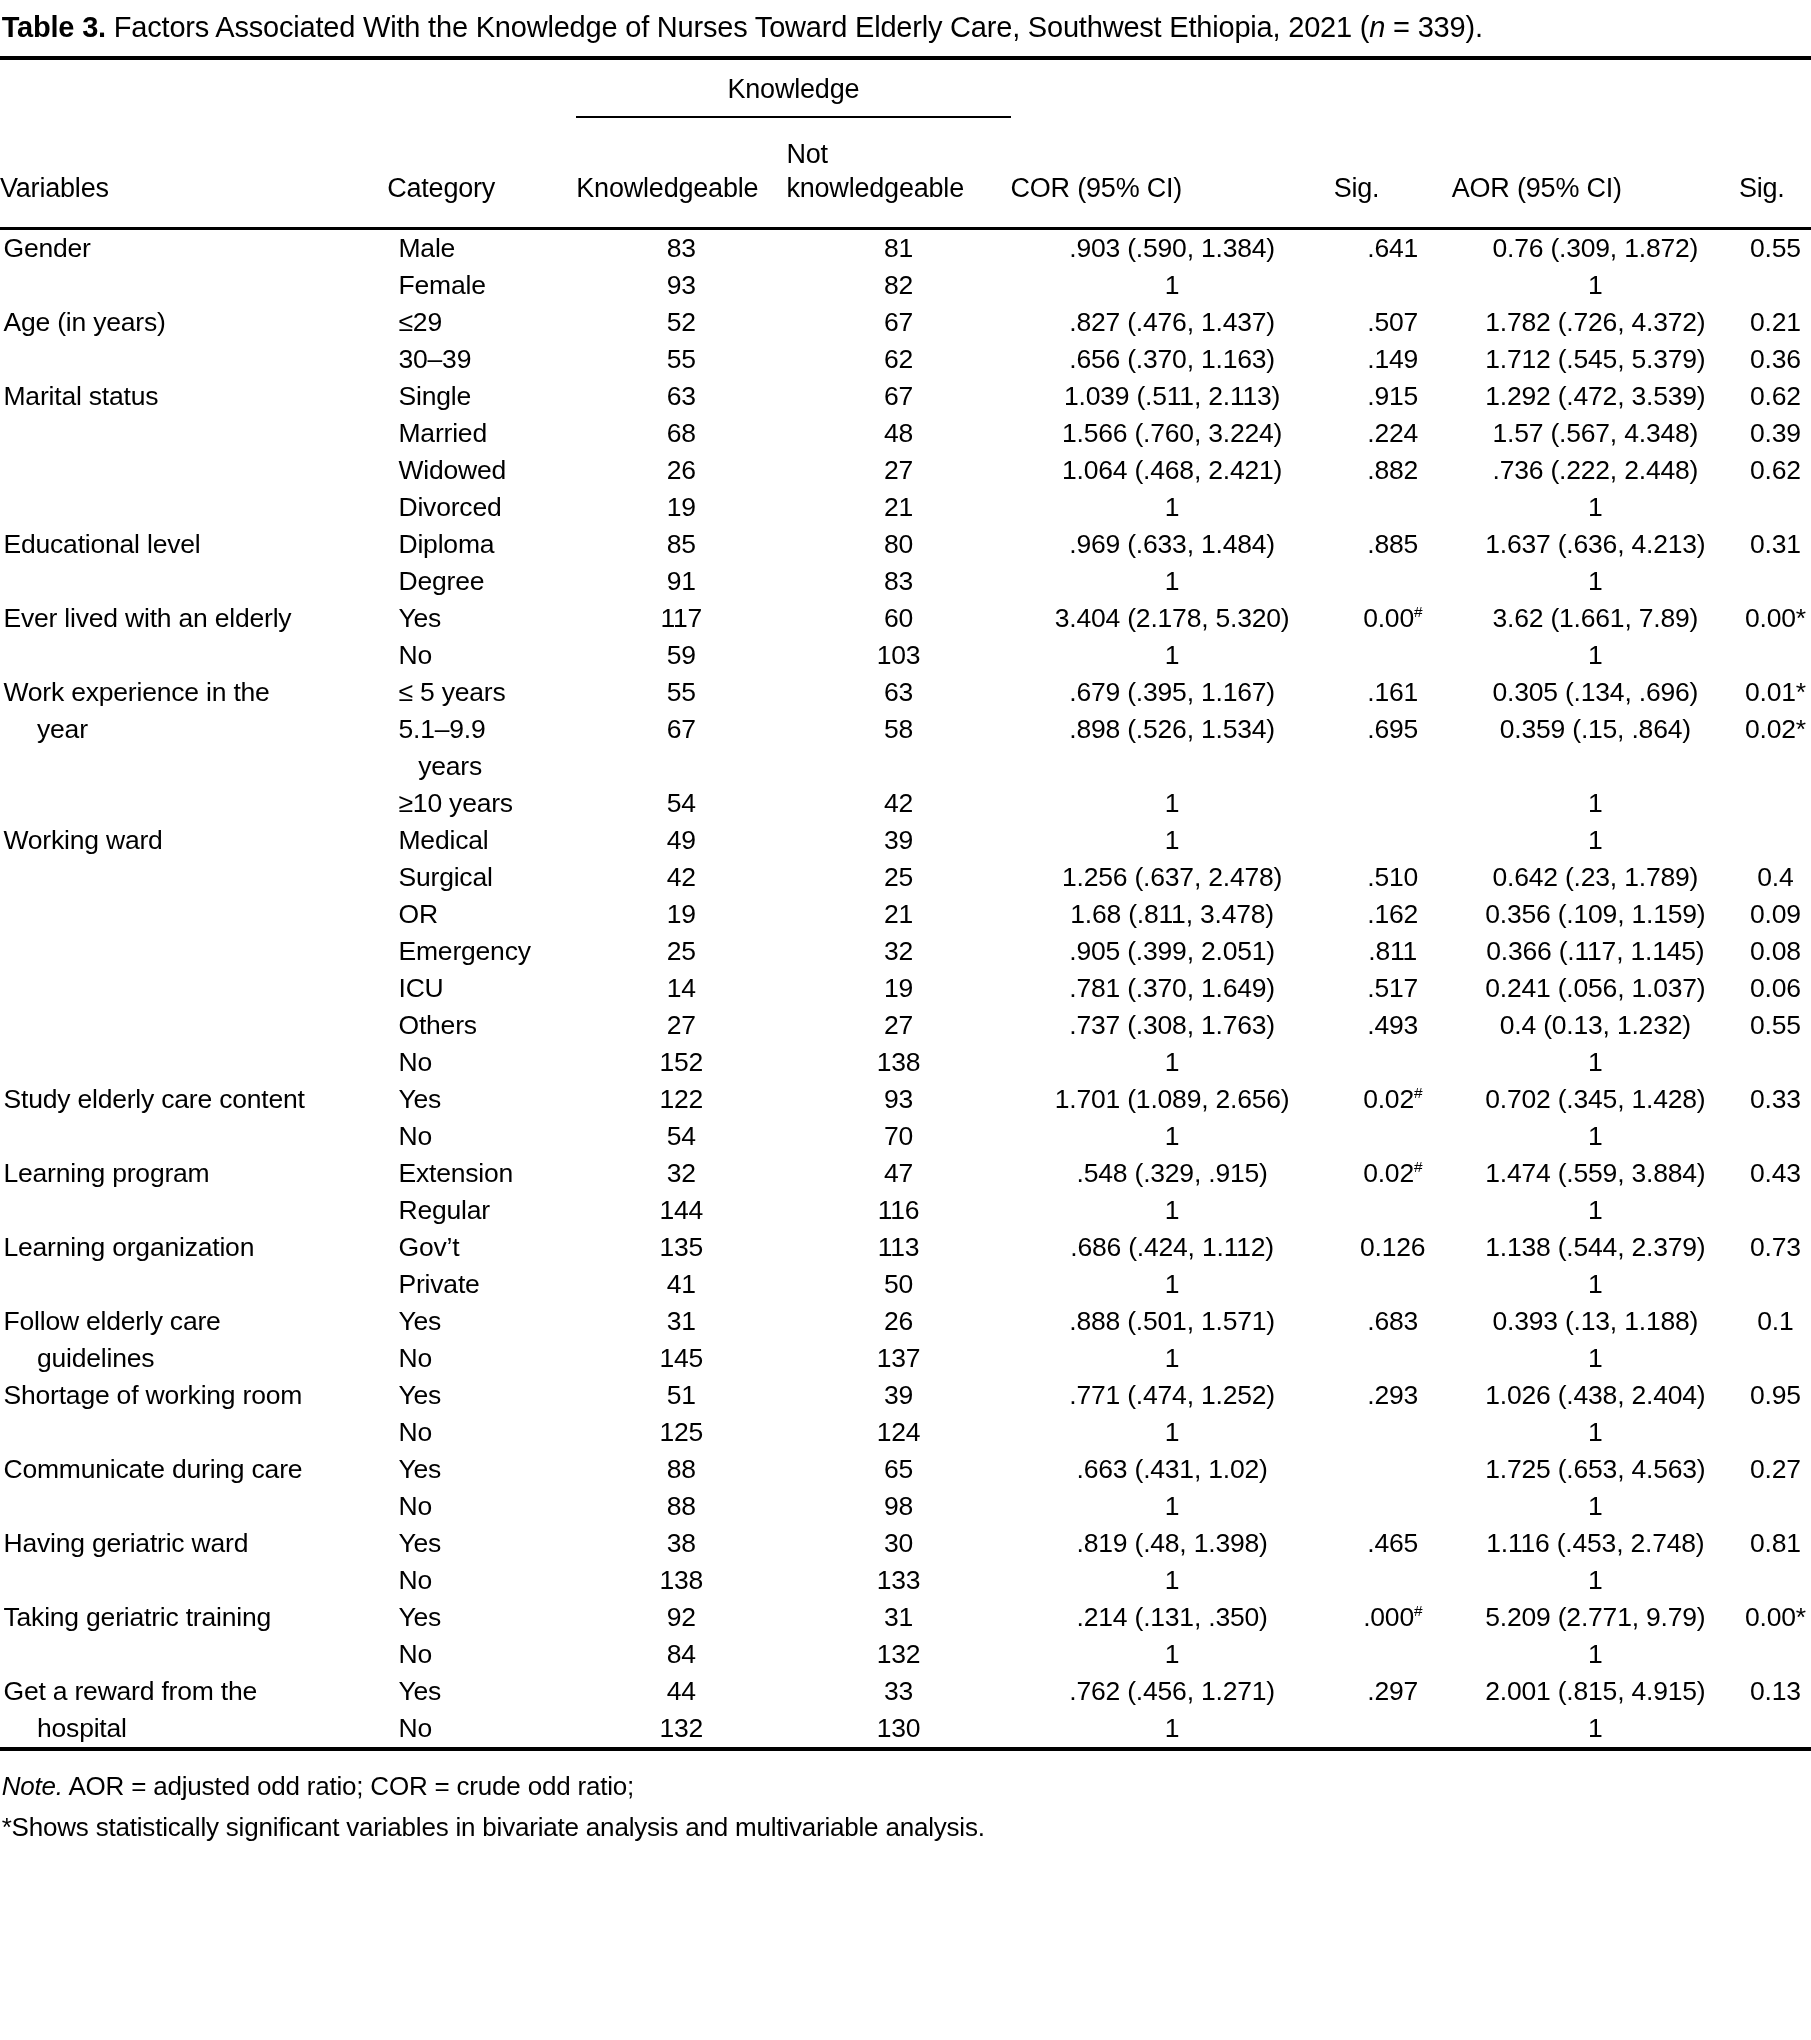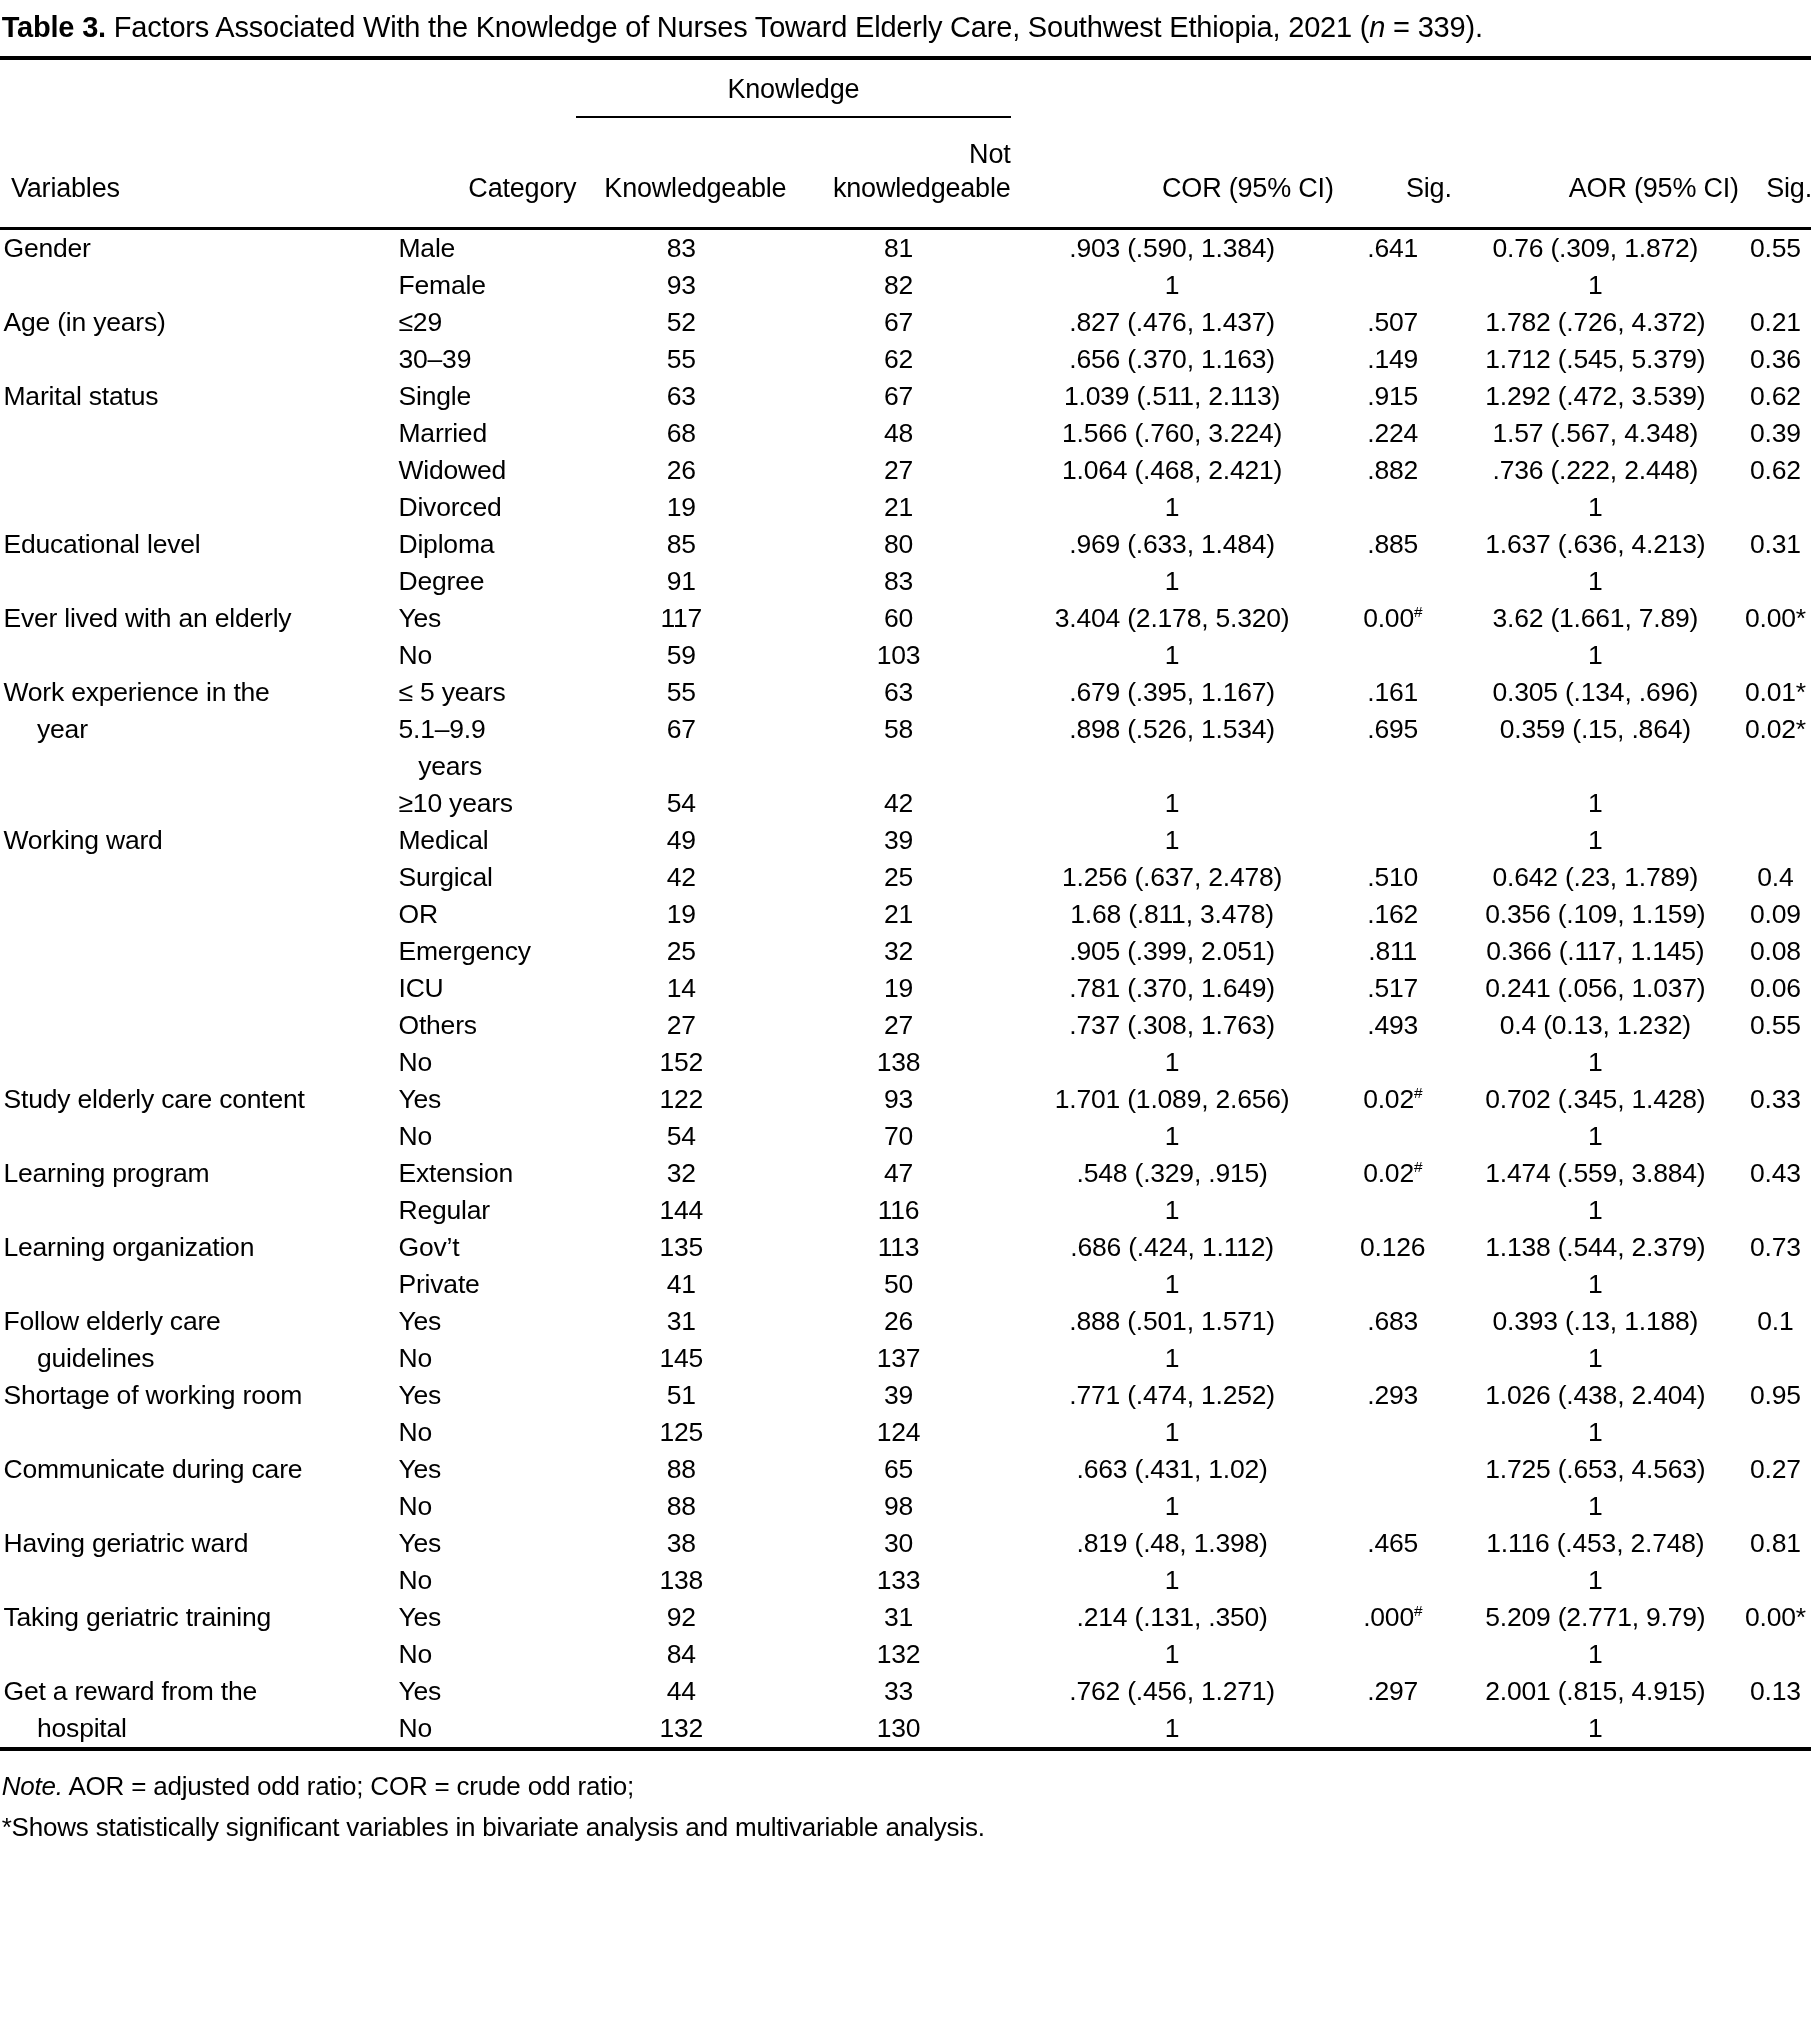--- a/index.html
+++ b/index.html
@@ -7,22 +7,22 @@
   .page{width:1762px;}
   .title{font-size:29px;line-height:1.25;padding:8.7px 0 11.3px 1.7px;letter-spacing:-0.2px;}
   .title .tbold{font-weight:bold;}
   table{width:1812px;border-collapse:collapse;table-layout:fixed;
         border-top:4.3px solid #000;border-bottom:4.3px solid #000;}
   col.c-var{width:387px;} col.c-cat{width:189px;} col.c-k{width:210px;} col.c-nk{width:224px;}
   col.c-cor{width:323px;} col.c-sig1{width:118px;} col.c-aor{width:287px;} col.c-sig2{width:73px;}
   thead{border-bottom:3.5px solid #000;}
   thead th{font-weight:normal;font-size:27px;letter-spacing:-0.2px;}
   th.kspan{border-bottom:2.6px solid #000;padding:14px 0 10.4px;text-align:center;}
-  tr.head-row th{vertical-align:bottom;padding:19px 0 21px;text-align:right;line-height:1.28;}
-  tr.head-row th.left{text-align:left;padding-left:11px;}
+  tr.head-row th{vertical-align:bottom;padding:19px 0 21px;text-align:left;line-height:1.28;}
+  tr.head-row th.left{text-align:left;padding-left:0;}
   th.prewrap{white-space:pre-line;}
   tbody td{font-size:26.5px;height:37px;line-height:37px;text-align:center;
            white-space:nowrap;padding:0;letter-spacing:-0.2px;}
   td.var{text-align:left;padding-left:3.5px;}
   td.cat{text-align:left;padding-left:11.3px;}
   td.vind{padding-left:37px;}
   td.cind{padding-left:31px;}
   sup.hash{font-size:58%;vertical-align:super;line-height:0;}
   .notes{font-size:26px;line-height:1.55;padding:15.6px 0 0 1.7px;letter-spacing:-0.2px;}
   .notes .nline{display:block;}

